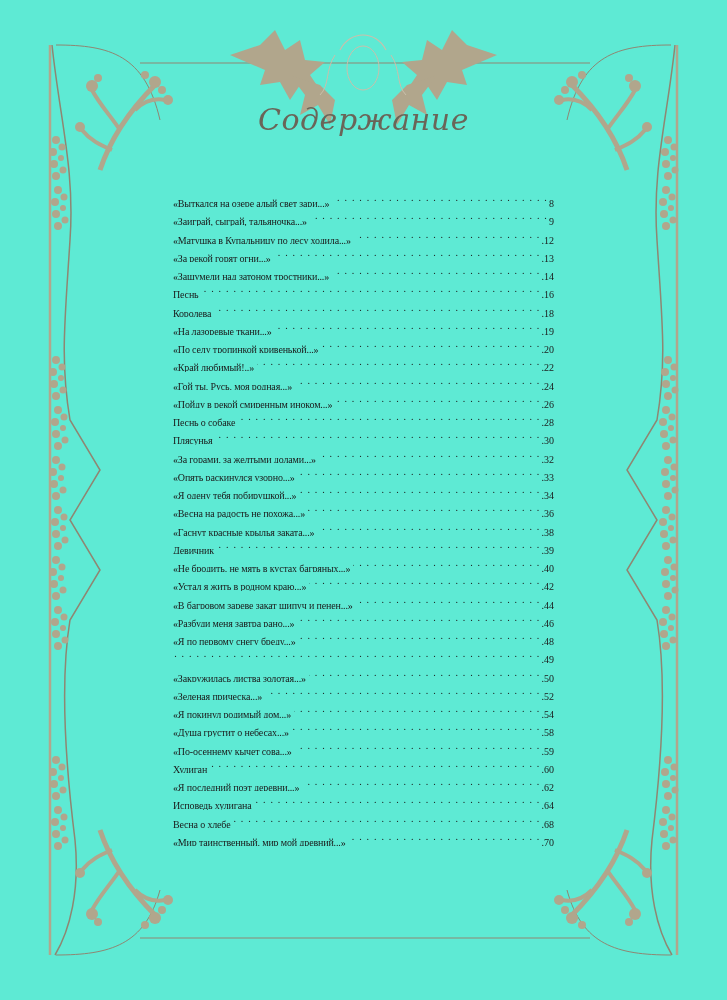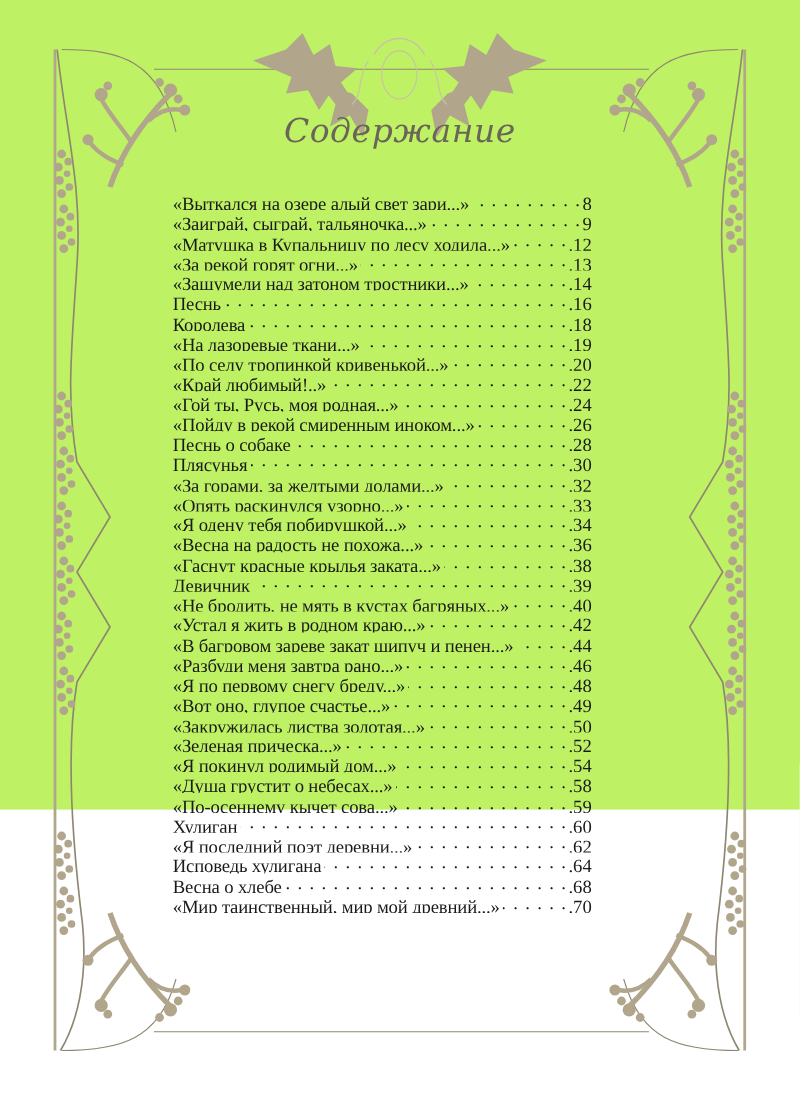--- a/index.html
+++ b/index.html
@@ -1,27 +1,27 @@
 <!DOCTYPE html>
 <html><head>
   <meta charset="utf-8">
   <style>
     html, body { margin: 0; padding: 0; background: #ffffff; }
     body { width: 727px; height: 1000px; position: relative; overflow: hidden; }
-    .page { position: absolute; left: 0; top: 0; width: 727px; height: 736px; background: #bef264; }
+    .page { position: absolute; left: 0; top: 0; width: 727px; height: 1000px; background: #5eead4; }
     svg.frame { position: absolute; left: 0; top: 0; }
     .title {
       position: absolute; left: 0; top: 102px; width: 727px; text-align: center;
       font-family: "DejaVu Serif", serif; font-style: italic; font-size: 30px;
       color: #6a6558; letter-spacing: 0.5px;
     }
     .toc {
       position: absolute; left: 157px; top: 173px; width: 381px;
-      font-family: "Liberation Serif", serif; font-size: 17px; color: #1a1a1a;
-      margin: 0; padding: 0; list-style: none;
+      font-family: "Liberation Serif", serif; font-size: 10px; color: #1a1a1a;
+      margin: 16px; padding: 0; list-style: none;
     }
     .toc li {
       display: flex; align-items: baseline; height: 18.25px; line-height: 18.25px;
       white-space: nowrap; overflow: hidden;
     }
     .toc .t { flex: 0 0 auto; padding-right: 3px; letter-spacing: -0.15px; }
     .toc .d { flex: 1 1 auto; overflow: hidden; position: relative; height: 18px; }
     .toc .d::before {
       content: ". . . . . . . . . . . . . . . . . . . . . . . . . . . . . . . . . . . . . . . . . . . . . . . . . . . . . . . . . . . . . . . . . . .";
       position: absolute; right: 0; top: 0; white-space: nowrap; letter-spacing: 1.2px;
@@ -234,21 +234,20 @@
         <span class="t">«Разбуди меня завтра рано...»</span>
         <span class="d"></span>
         <span class="p">.46</span>
       </li>
       <li>
         <span class="t">«Я по первому снегу бреду...»</span>
         <span class="d"></span>
         <span class="p">.48</span>
       </li>
       <li>
-        <span class="t">«Вот оно, глупое счастье...»</span>
         <span class="d"></span>
         <span class="p">.49</span>
       </li>
       <li>
         <span class="t">«Закружилась листва золотая...»</span>
         <span class="d"></span>
         <span class="p">.50</span>
       </li>
       <li>
         <span class="t">«Зеленая прическа...»</span>

